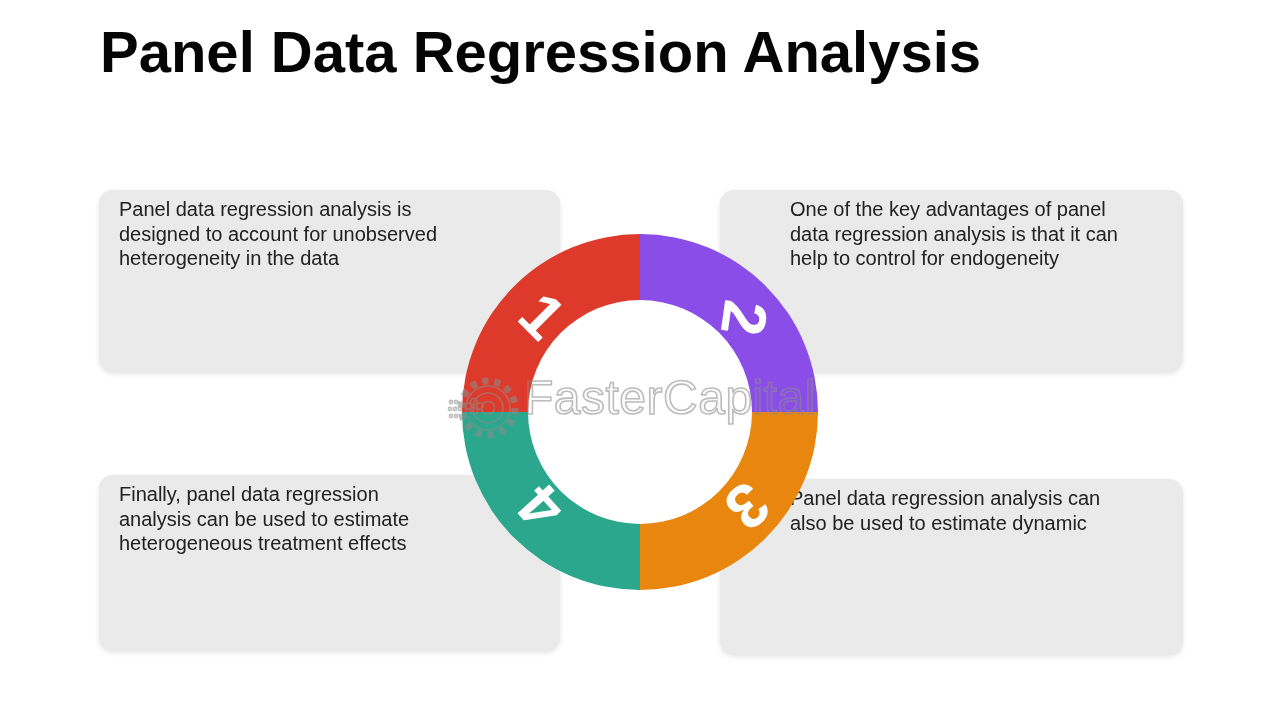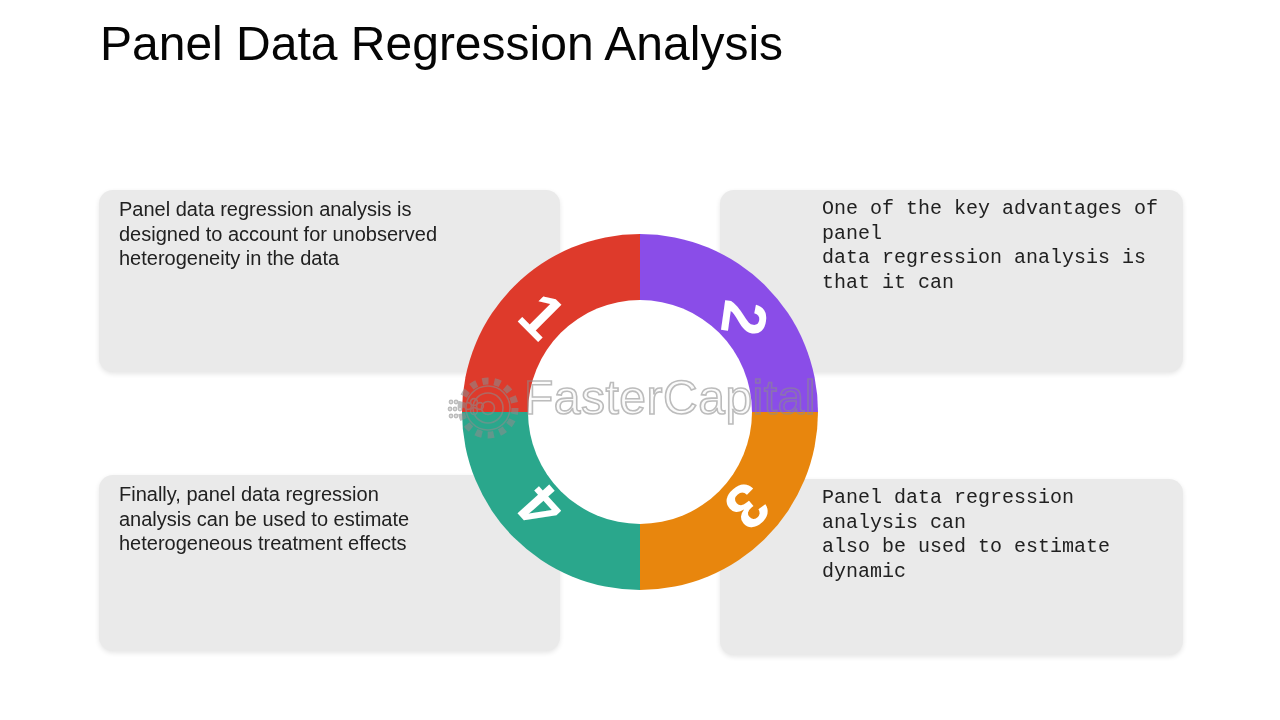--- a/index.html
+++ b/index.html
@@ -1,35 +1,35 @@
 <!DOCTYPE html>
 <html><head>
 <meta charset="utf-8">
 <style>
   html,body{margin:0;padding:0;background:#ffffff;}
   .slide{
     position:relative;width:1280px;height:720px;background:#ffffff;
     font-family:"Liberation Sans",sans-serif;overflow:hidden;
   }
   .title{
-    position:absolute;left:100px;top:12px;
-    font-size:48px;line-height:64px;font-weight:400;color:#050505;
+    position:absolute;left:100px;top:20px;
+    font-size:58px;line-height:64px;font-weight:700;color:#050505;
     letter-spacing:0px;white-space:nowrap;
   }
   .card{
     position:absolute;background:#EAEAEA;border-radius:14px;
     box-shadow:0 2px 5px rgba(0,0,0,0.10);
     color:#212121;font-size:20px;line-height:24.5px;
   }
   .card .txt{padding:7px 20px;}
   .card-tl{left:99px;top:190px;width:461px;height:182px;}
   .card-tr{left:720px;top:190px;width:463px;height:182px;}
   .card-bl{left:99px;top:475px;width:461px;height:176px;}
   .card-br{left:720px;top:479px;width:463px;height:176px;}
-  .card-tr .txt,.card-br .txt{padding-left:102px;font-family:Liberation Mono, monospace;}
+  .card-tr .txt,.card-br .txt{padding-left:70px;}
   .donut{
     position:absolute;left:462px;top:234px;width:356px;height:356px;
     border-radius:50%;
   }
   .hole{
     position:absolute;left:528px;top:300px;width:224px;height:224px;
     border-radius:50%;background:#ffffff;
   }
   .num{
     position:absolute;color:#ffffff;font-weight:700;font-size:62px;
@@ -63,20 +63,21 @@
       <div>Panel data regression analysis is</div>
       <div>designed to account for unobserved</div>
       <div>heterogeneity in the data</div>
     </div>
   </div>
 
   <div class="card card-tr">
     <div class="txt">
       <div>One of the key advantages of panel</div>
       <div>data regression analysis is that it can</div>
+      <div>help to control for endogeneity</div>
     </div>
   </div>
 
   <div class="card card-bl">
     <div class="txt">
       <div>Finally, panel data regression</div>
       <div>analysis can be used to estimate</div>
       <div>heterogeneous treatment effects</div>
     </div>
   </div>

